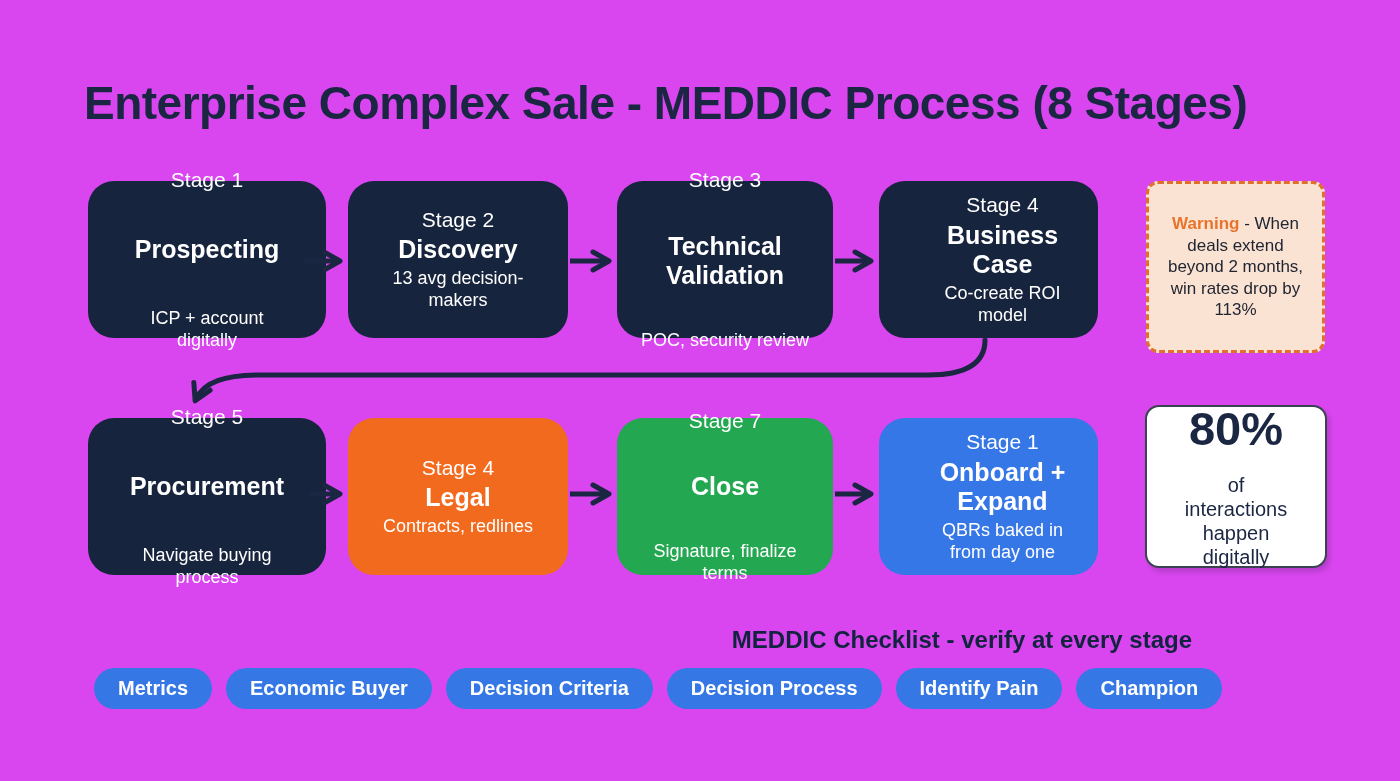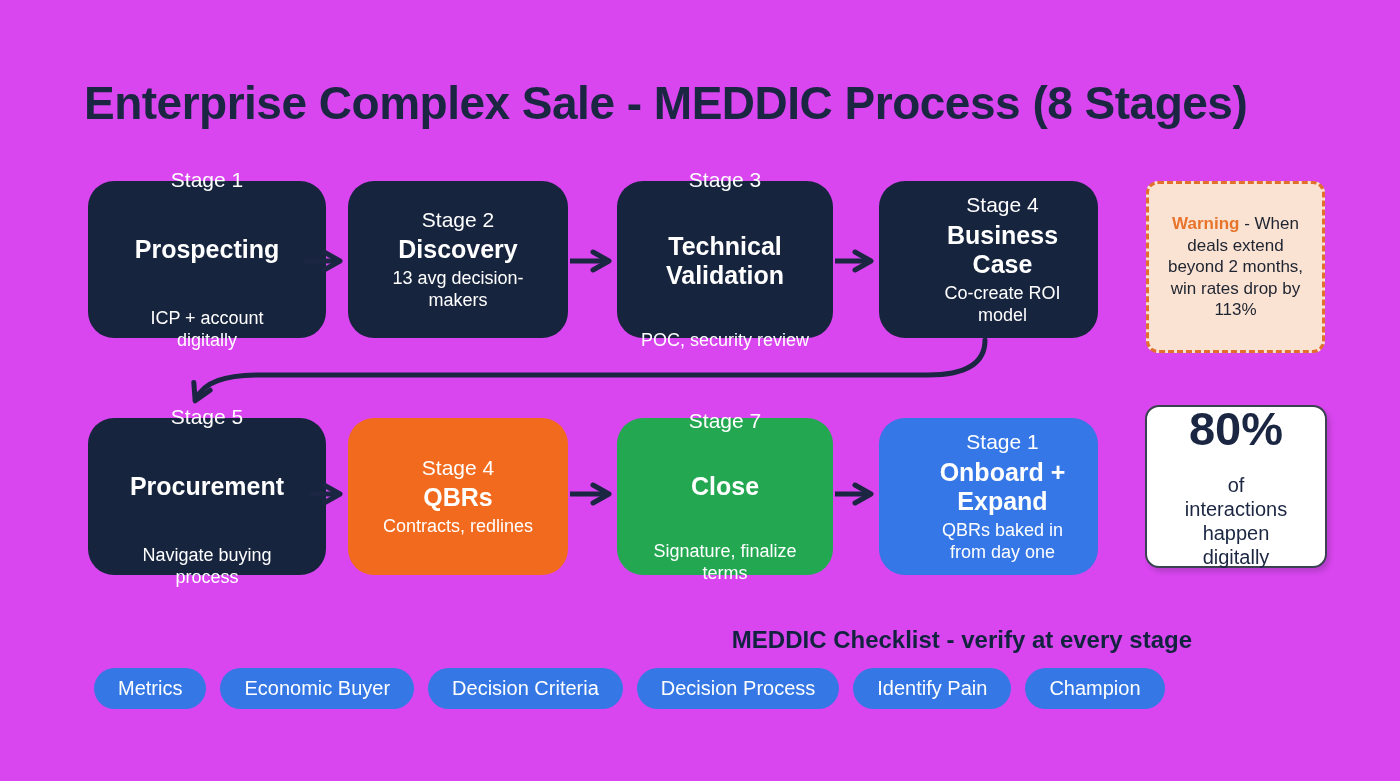--- a/index.html
+++ b/index.html
@@ -95,21 +95,21 @@
     left: 94px; top: 668px;
     display: flex;
     gap: 14px;
   }
   .pill {
     height: 41px;
     border-radius: 21px;
     background: #3578E5;
     color: #FFFFFF;
     font-size: 20px;
-    font-weight: 400;
+    font-weight: 700;
     display: flex; align-items: center; justify-content: center;
     padding: 0 24px;
     white-space: nowrap;
   }
   .arrow-layer {
     position: absolute;
     left: 0; top: 0;
     width: 1400px; height: 781px;
     pointer-events: none;
   }
@@ -153,21 +153,21 @@
   </div>
 
   <div class="stage-box r2 c1" style="background: rgb(23, 36, 62);">
     <div class="stage-kicker">Stage 5</div>
     <div class="stage-name">Procurement</div>
     <div class="stage-detail" style="max-width:160px;">Navigate buying process</div>
   </div>
 
   <div class="stage-box r2 c2" style="background: rgb(242, 106, 30);">
     <div class="stage-kicker">Stage 4</div>
-    <div class="stage-name">QBRs</div>
+    <div class="stage-name">Legal</div>
     <div class="stage-detail">Contracts, redlines</div>
   </div>
 
   <div class="stage-box r2 c3" style="background: rgb(35, 168, 81);">
     <div class="stage-kicker">Stage 7</div>
     <div class="stage-name">Close</div>
     <div class="stage-detail" style="max-width:170px;">Signature, finalize terms</div>
   </div>
 
   <div class="stage-box r2 c4" style="background: rgb(53, 119, 230);">

